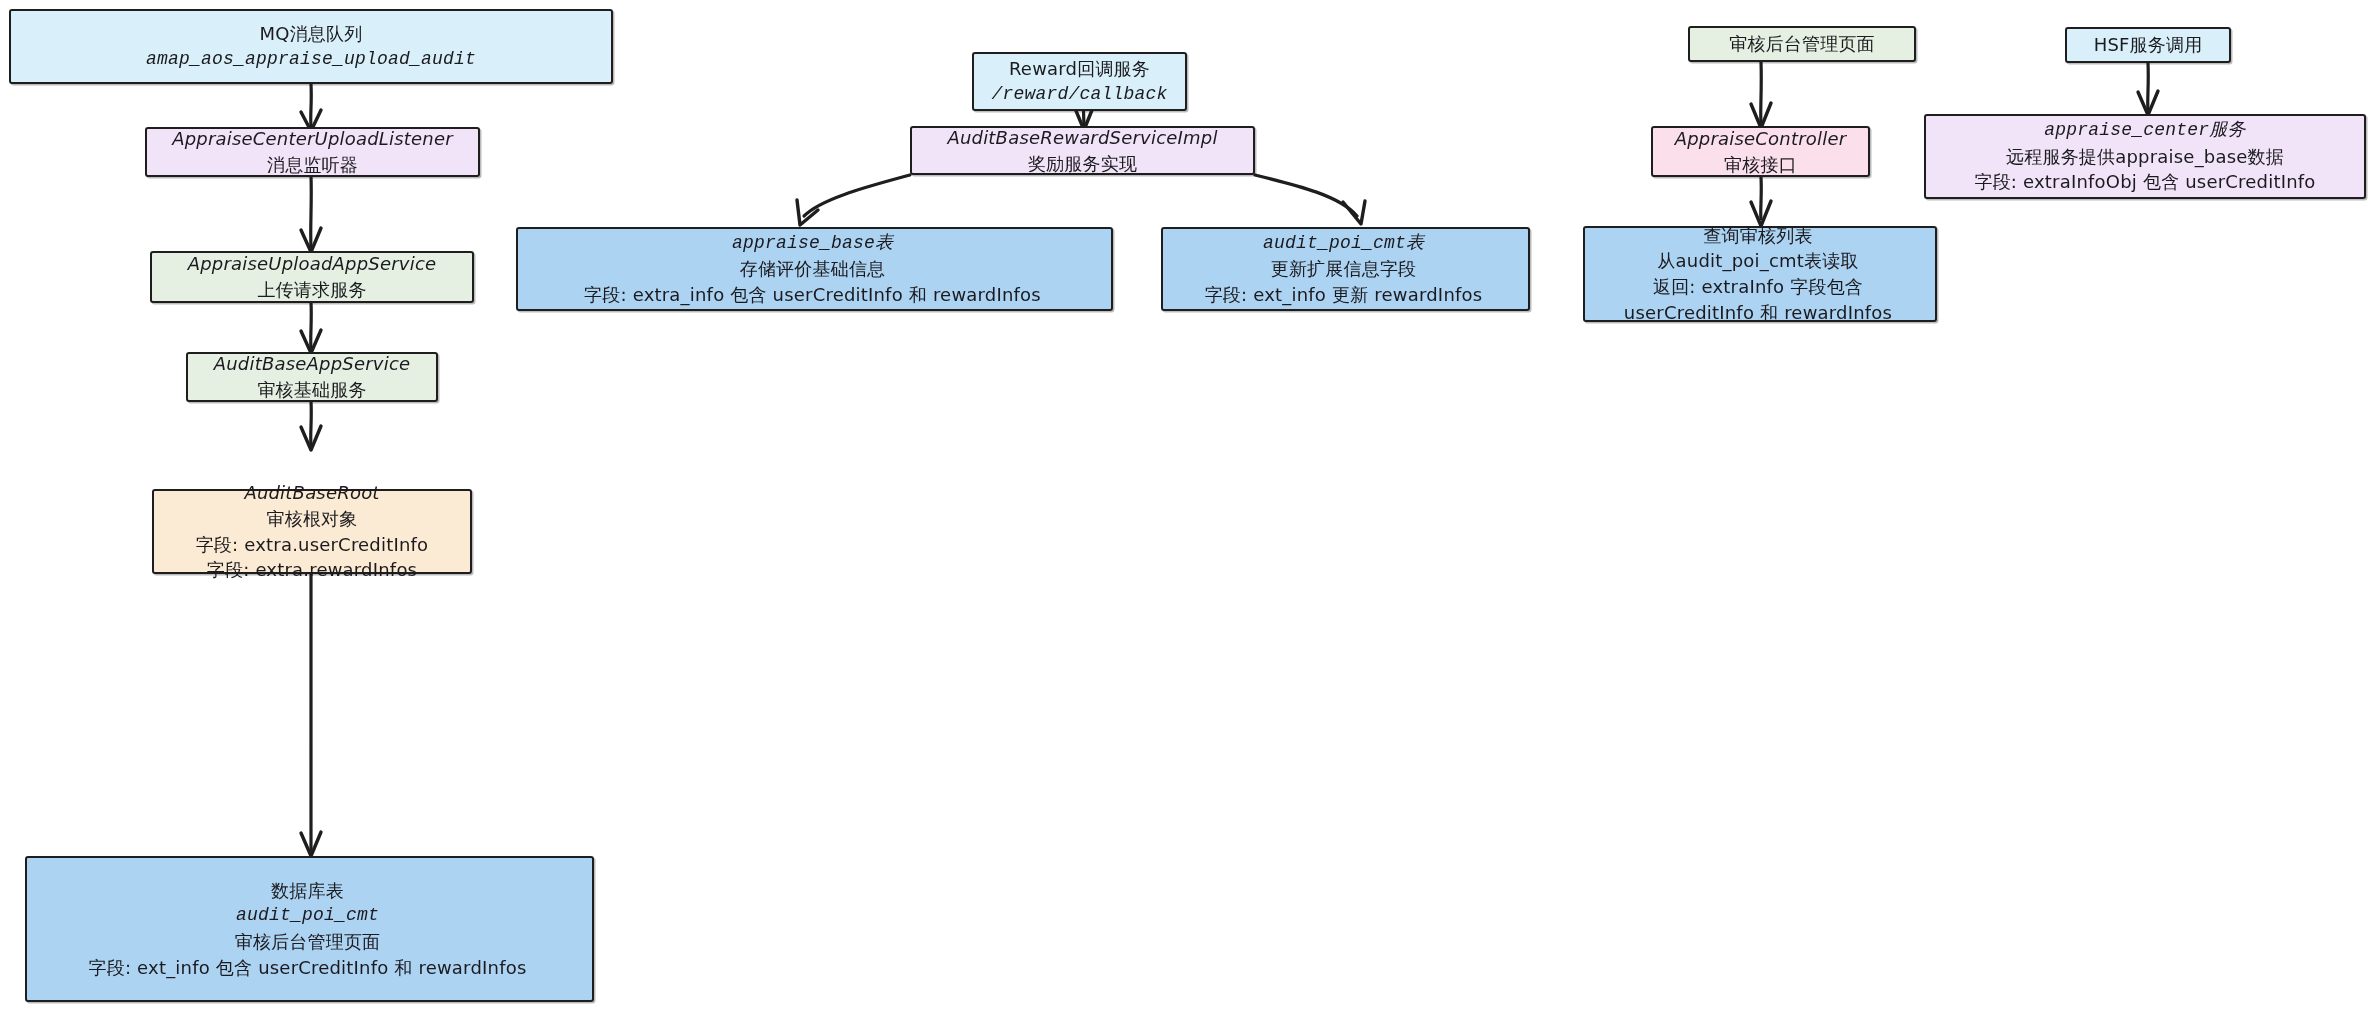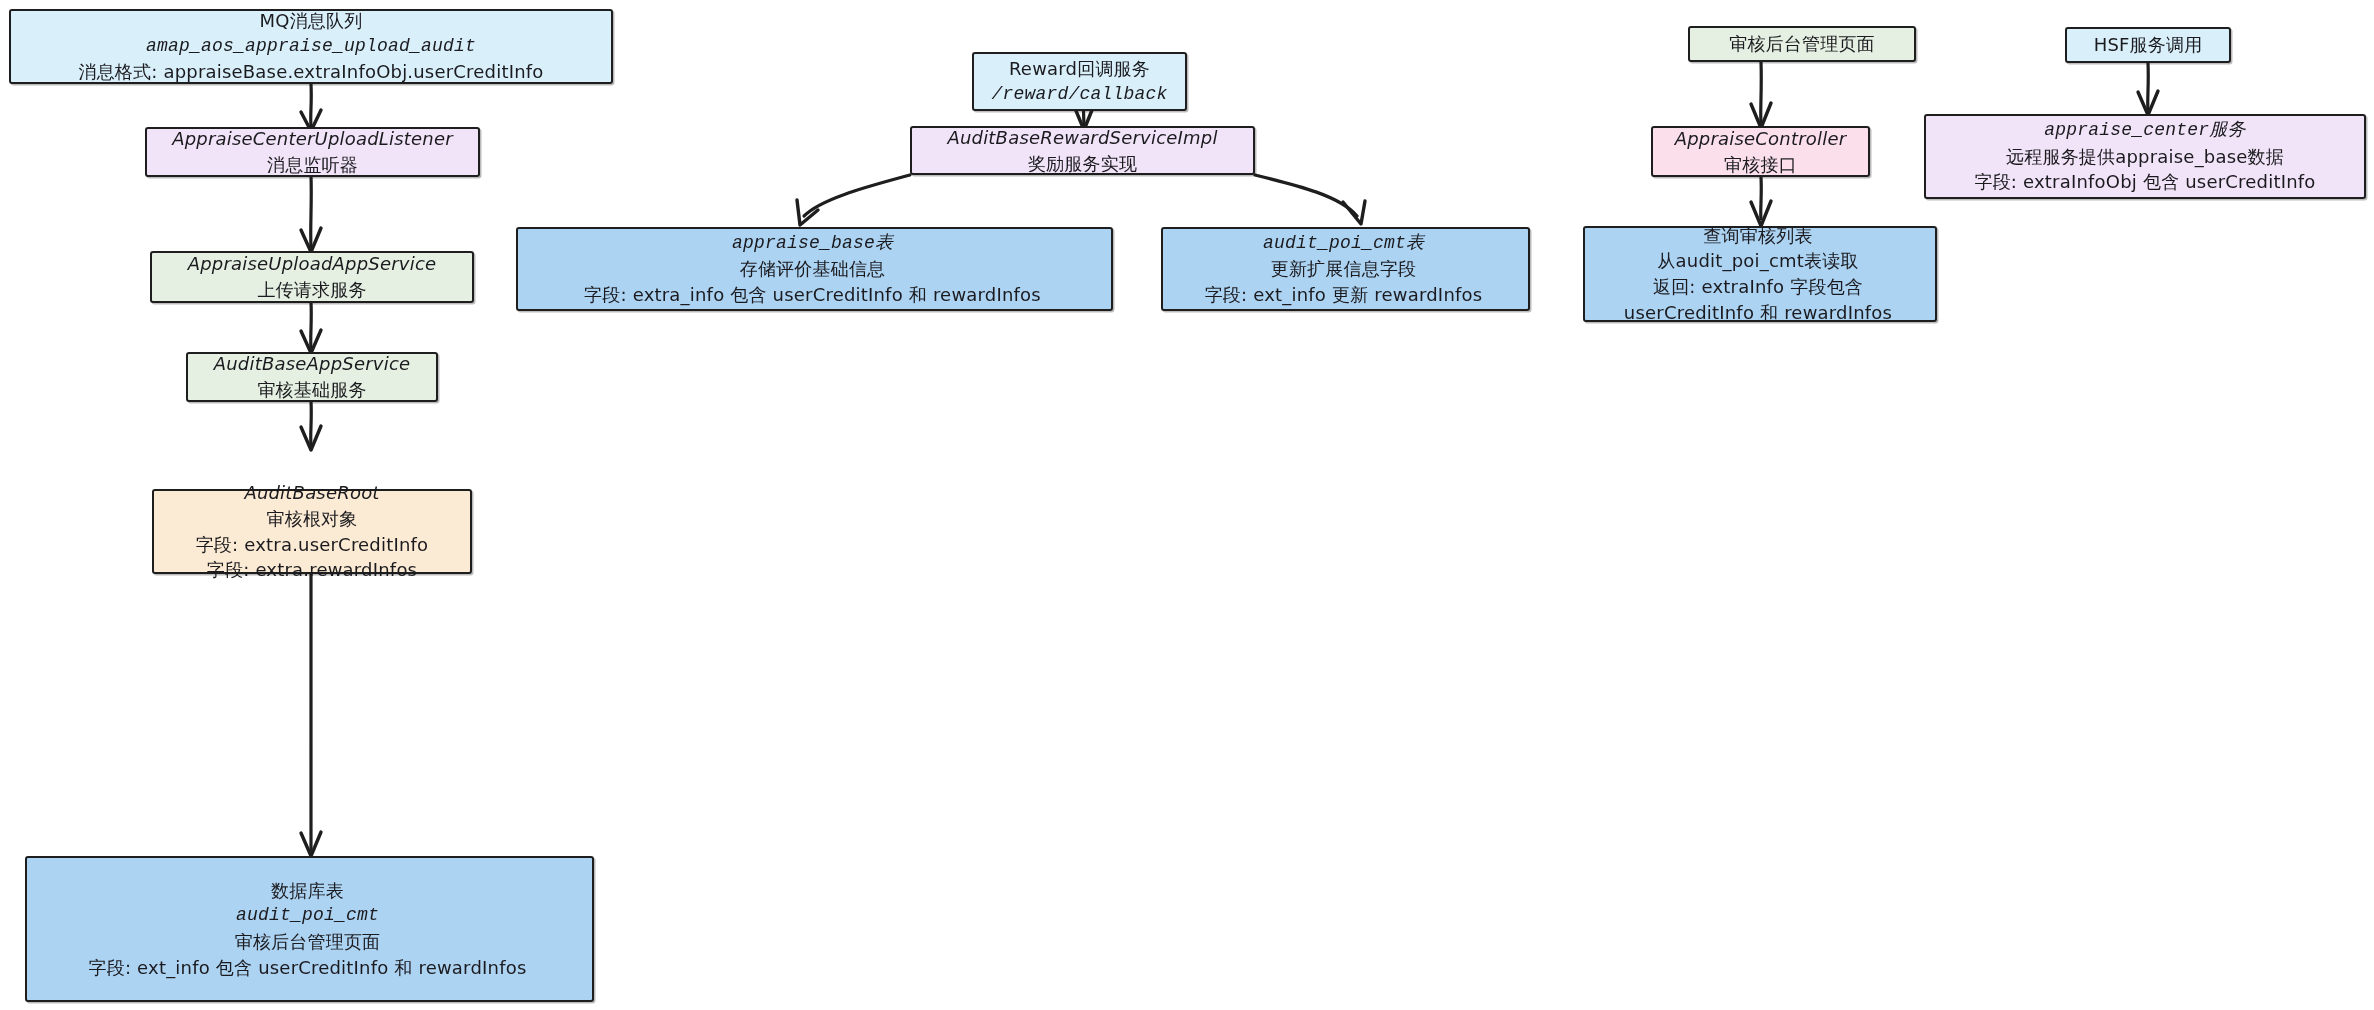--- a/index.html
+++ b/index.html
@@ -125,21 +125,20 @@
 
     <g>
       <path class="ed" d="M2148,63 C2149,84 2147,102 2148,109"></path>
       <path class="ah" d="M2138,92 L2148,115 L2158,91"></path>
     </g>
   </svg>
 
   <div class="node fill-cyan t-md" style="left:9px; top:9px; width:604px; height:75px;">
     <span class="ln">MQ消息队列</span>
     <span class="ln mono">amap_aos_appraise_upload_audit</span>
-    <span class="ln">消息格式: appraiseBase.extraInfoObj.userCreditInfo</span>
   </div>
 
   <div class="node fill-purple t-md" style="left:145px; top:127px; width:335px; height:50px;">
     <span class="ln ital">AppraiseCenterUploadListener</span>
     <span class="ln">消息监听器</span>
   </div>
 
   <div class="node fill-green t-md" style="left:150px; top:251px; width:324px; height:52px;">
     <span class="ln ital">AppraiseUploadAppService</span>
     <span class="ln">上传请求服务</span>

